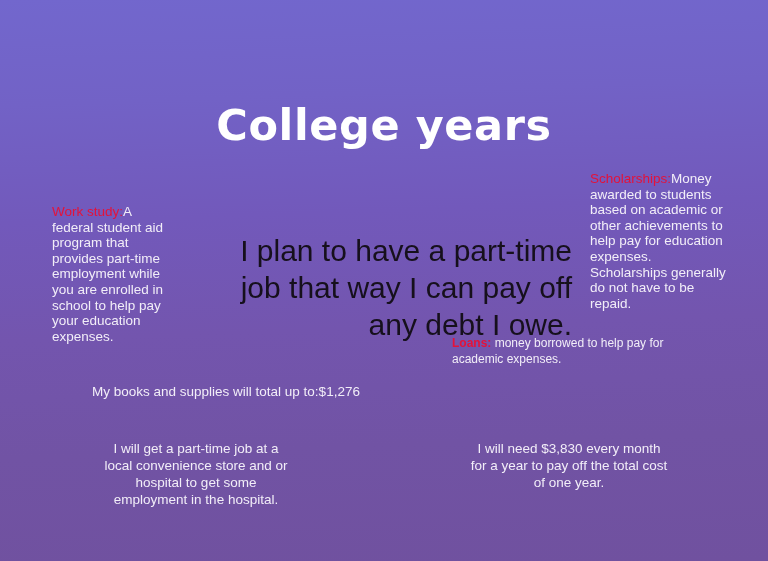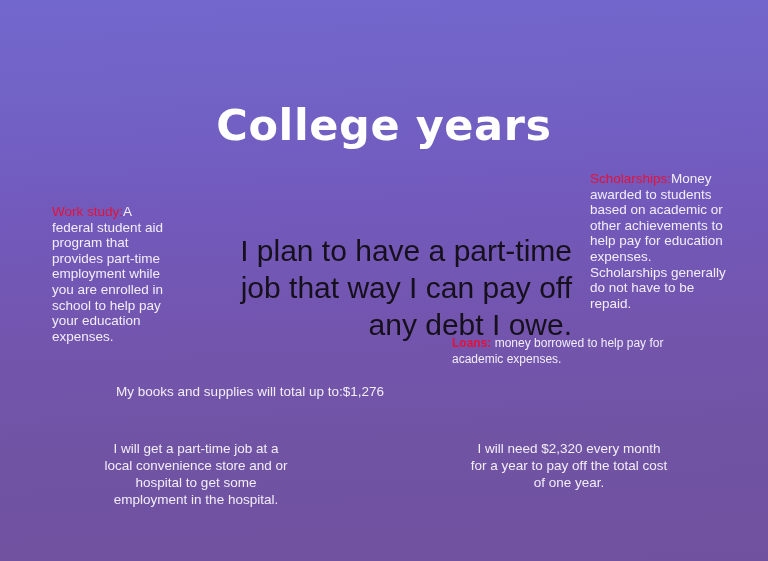--- a/index.html
+++ b/index.html
@@ -89,26 +89,26 @@
     width: 380px;
     color: #16101c;
     font-size: 30px;
     line-height: 37px;
     text-align: right;
     font-weight: 400;
   }
 
   
   #books {
-    left: 84px;
+    left: 92px;
     top: 384px;
     width: 300px;
     font-size: 13.5px;
     line-height: 16px;
-    text-align: right;
+    text-align: left;
     white-space: nowrap;
   }
 
   
   #plan-job {
     left: 98px;
     top: 440px;
     width: 196px;
     font-size: 13.5px;
     line-height: 17px;
@@ -143,15 +143,15 @@
   <div id="statement">I plan to have a part-time job that way I can pay off any debt I owe.</div>
 
   <div class="txt" id="loans">
     <span class="term">Loans:</span><span> money borrowed to help pay for academic expenses.</span>
   </div>
 
   <div class="txt" id="books">My books and supplies will total up to:$1,276</div>
 
   <div class="txt" id="plan-job">I will get a part-time job at a local convenience store and or hospital to get some employment in the hospital.</div>
 
-  <div class="txt" id="plan-cost">I will need  $2,320 every month for a year to pay off the total cost of one year.</div>
+  <div class="txt" id="plan-cost">I will need  $3,830 every month for a year to pay off the total cost of one year.</div>
 
 </div>
 
 </body></html>

